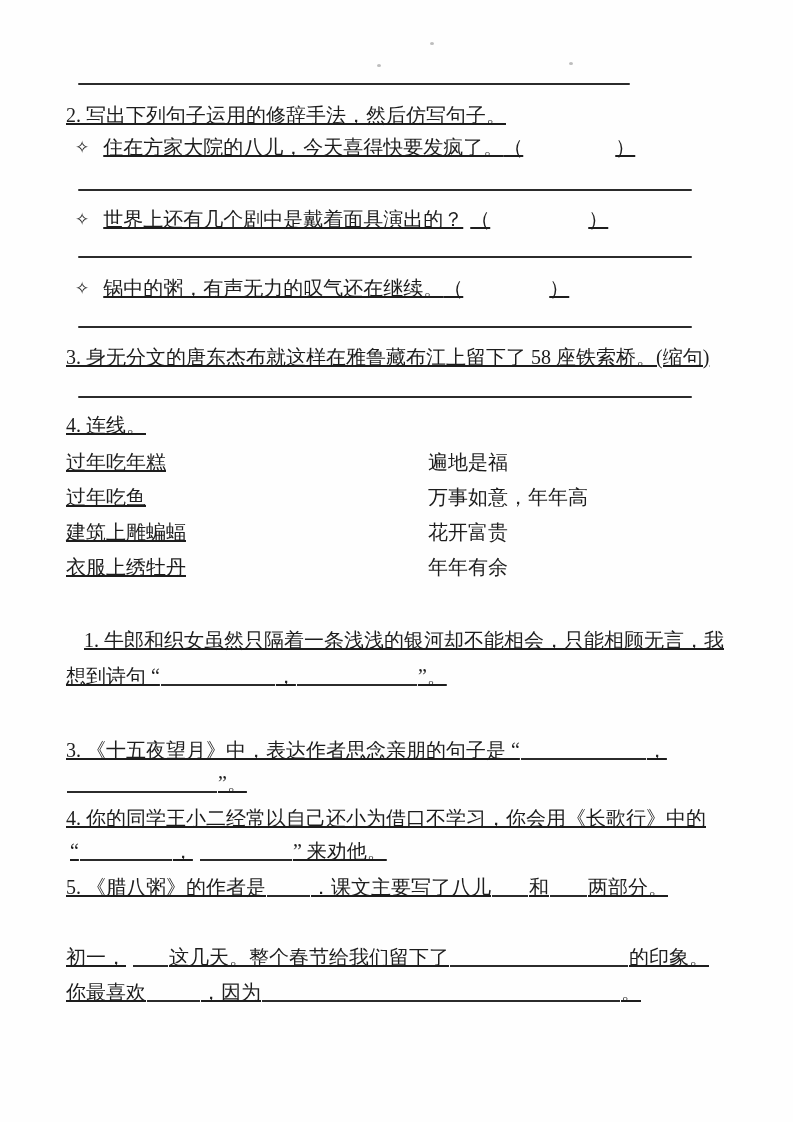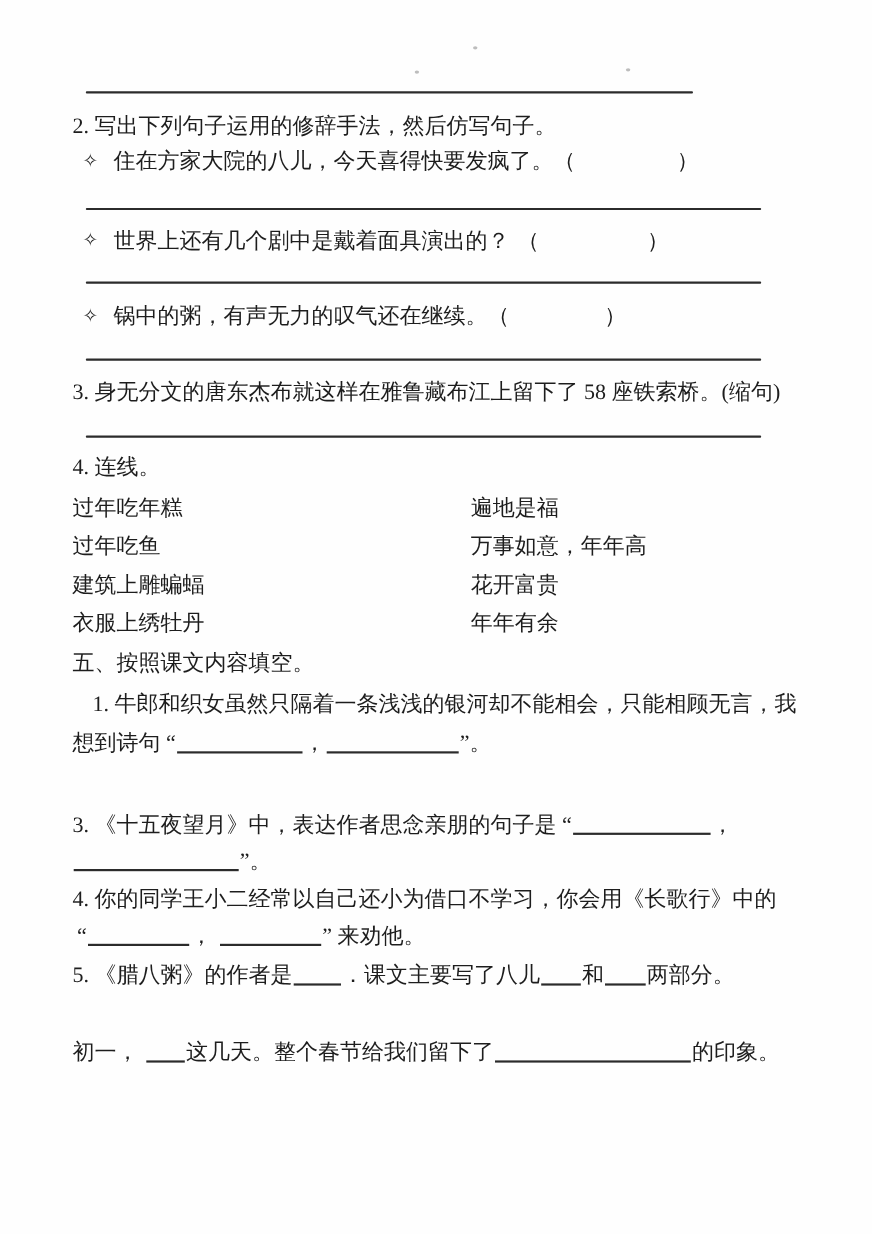--- a/index.html
+++ b/index.html
@@ -11,20 +11,21 @@
     overflow: hidden;
     font-family: "Liberation Serif", "DejaVu Serif", serif;
     color: #1d1d1d;
   }
   .row {
     position: absolute;
     font-size: 20px;
     line-height: 30px;
     white-space: nowrap;
     color: #1d1d1d;
+    text-decoration: underline;
   }
   .rule {
     position: absolute;
     height: 2px;
     background: #2b2b2b;
     border-radius: 1px;
   }
   .bullet {
     display: inline-block;
     margin-right: 14px;
@@ -96,21 +97,20 @@
   </div>
   <div class="row" style="top:482px;left:66px;width:640px">
     <span>过年吃鱼</span>
     <span class="match-right">万事如意，年年高</span>
   </div>
   <div class="row" style="top:552px;left:66px;width:640px">
     <span>衣服上绣牡丹</span>
     <span class="match-right">年年有余</span>
   </div>
 
-  <div class="row" style="top:588px;left:66px">五、按照课文内容填空。</div>
 
   <div class="row" style="top:625px;left:84px">1. 牛郎和织女虽然只隔着一条浅浅的银河却不能相会，只能相顾无言，我</div>
 
   <div class="row" style="top:661px;left:66px">
     <span>想到诗句 “</span><span class="blank" style="width:114px"></span><span>，</span><span class="blank" style="width:120px"></span><span>”。</span>
   </div>
 
 
   <div class="row" style="top:735px;left:66px">
     <span>3. 《十五夜望月》中，表达作者思念亲朋的句子是 “</span><span class="blank" style="width:125px"></span><span>，</span>
@@ -128,14 +128,17 @@
 
   <div class="row" style="top:872px;left:66px">
     <span>5. 《腊八粥》的作者是</span><span class="blank" style="width:43px"></span><span>．课文主要写了八儿</span><span class="blank" style="width:36px"></span><span>和</span><span class="blank" style="width:37px"></span><span>两部分。</span>
   </div>
 
 
   <div class="row" style="top:942px;left:66px">
     <span>初一，</span><span class="sp blank" style="width:35px"></span><span>这几天。整个春节给我们留下了</span><span class="blank" style="width:178px"></span><span>的印象。</span>
   </div>
 
+  <div class="row" style="top:977px;left:66px">
+    <span>你最喜欢</span><span class="blank" style="width:53px"></span><span>，因为</span><span class="blank" style="width:358px"></span><span>。</span>
+  </div>
 
 </div>
 
 </body></html>

